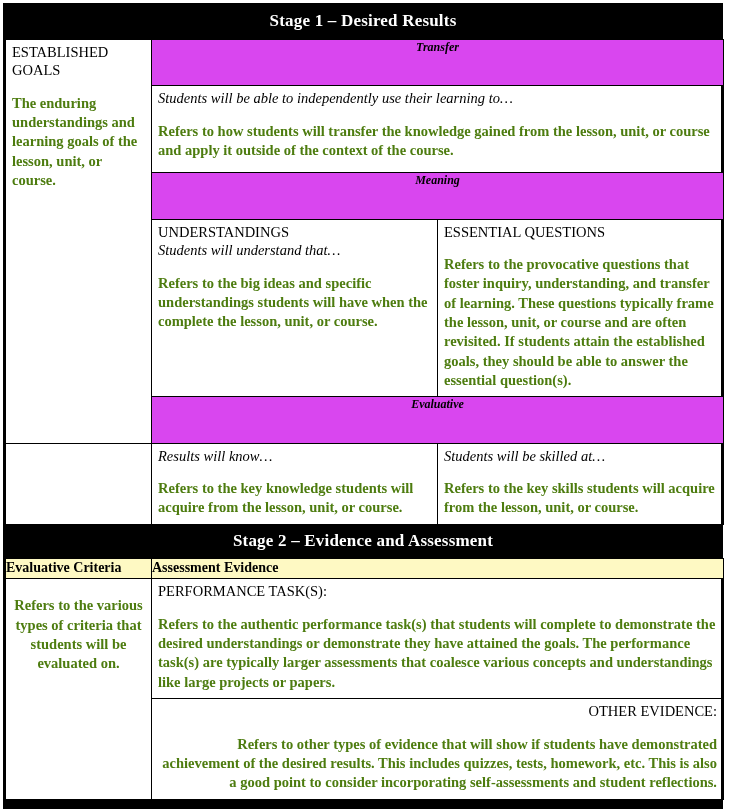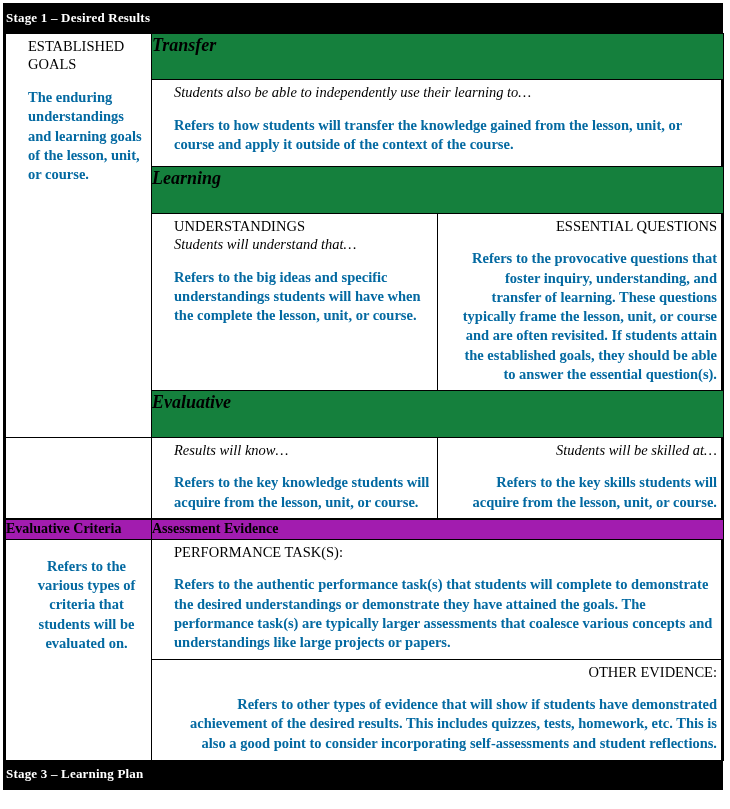--- a/index.html
+++ b/index.html
@@ -32,76 +32,76 @@
   .tbl td {
     border: 1px solid #000000;
     padding: 0;
     vertical-align: top;
   }
 
   
   .stage-bar {
     background: #000000;
     color: #ffffff;
-    text-align: left;
-    font-weight: bold;
-    font-size: 13px;
+    text-align: center;
+    font-weight: bold;
+    font-size: 17px;
     line-height: 1.45;
     padding: 3px 0 4px 0;
     letter-spacing: 0.2px;
     border: 1px solid #000000;
   }
 
   
   .band {
-    background: #15803d;
-    text-align: left;
+    background: #d946ef;
+    text-align: center;
     font-style: italic;
     font-weight: bold;
-    font-size: 18px;
+    font-size: 12px;
     padding: 2px 0 3px 0;
     line-height: 1.3;
   }
   .band-left {
-    background: #a21caf;
+    background: #fef9c3;
     text-align: left;
     font-weight: bold;
     font-size: 14px;
     padding: 2px 0 3px 5px;
     line-height: 1.35;
   }
 
   
   .cell {
-    padding: 3px 6px 6px 22px;
+    padding: 3px 6px 6px 6px;
   }
   .plain {
     font-size: 14.5px;
     line-height: 1.28;
     margin: 0;
   }
   .ital {
     font-style: italic;
     font-size: 14.5px;
     line-height: 1.28;
     margin: 0;
   }
   .red {
-    color: #0369a1;
+    color: #4d7c0f;
     font-weight: bold;
     font-size: 14.5px;
     line-height: 1.33;
     margin: 14px 0 0 0;
   }
 
   
   .col-left   { width: 145px; }
   .col-right  { width: 571px; }
   .col-half   { width: 285px; }
-  .col-half2  { width: 286px; text-align: right; }
+  .col-half2  { width: 286px; }
 
   
   .h-transfer    { height: 86px; }
   .h-meaning     { height: 172px; }
   .h-acq         { height: 76px; }
   .h-left1       { height: 403px; }
   .h-perf        { height: 116px; margin-top: 23px; }
   .h-other       { height: 100px; text-align: right; }
   .h-eval        { height: 216px; text-align: center; }
 </style>
@@ -122,28 +122,28 @@
             <p class="red">The enduring understandings and learning goals of the lesson, unit, or course.</p>
           </div>
         </td>
 
         <td class="col-right band" colspan="2">Transfer</td>
       </tr>
 
       <tr>
         <td class="col-right h-transfer" colspan="2">
           <div class="cell">
-            <p class="ital">Students also be able to independently use their learning to…</p>
+            <p class="ital">Students will be able to independently use their learning to…</p>
             <p class="red">Refers to how students will transfer the knowledge gained from the lesson, unit, or course and apply it outside of the context of the course.</p>
           </div>
         </td>
       </tr>
 
       <tr>
-        <td class="col-right band" colspan="2">Learning</td>
+        <td class="col-right band" colspan="2">Meaning</td>
       </tr>
 
       <tr>
         <td class="col-half h-meaning">
           <div class="cell">
             <p class="plain">UNDERSTANDINGS</p>
             <p class="ital">Students will understand that…</p>
             <p class="red">Refers to the big ideas and specific understandings students will have when the complete the lesson, unit, or course.</p>
           </div>
         </td>
@@ -170,20 +170,21 @@
         <td class="col-half2 h-acq">
           <div class="cell">
             <p class="ital">Students will be skilled at…</p>
             <p class="red">Refers to the key skills students will acquire from the lesson, unit, or course.</p>
           </div>
         </td>
       </tr>
     </tbody>
   </table>
 
+  <div class="stage-bar">Stage 2 – Evidence and Assessment</div>
 
   <table class="tbl">
     <tbody>
       <tr>
         <td class="col-left band-left">Evaluative Criteria</td>
         <td class="col-right band-left">Assessment Evidence</td>
       </tr>
 
       <tr>
         <td class="col-left h-eval" rowspan="2">

